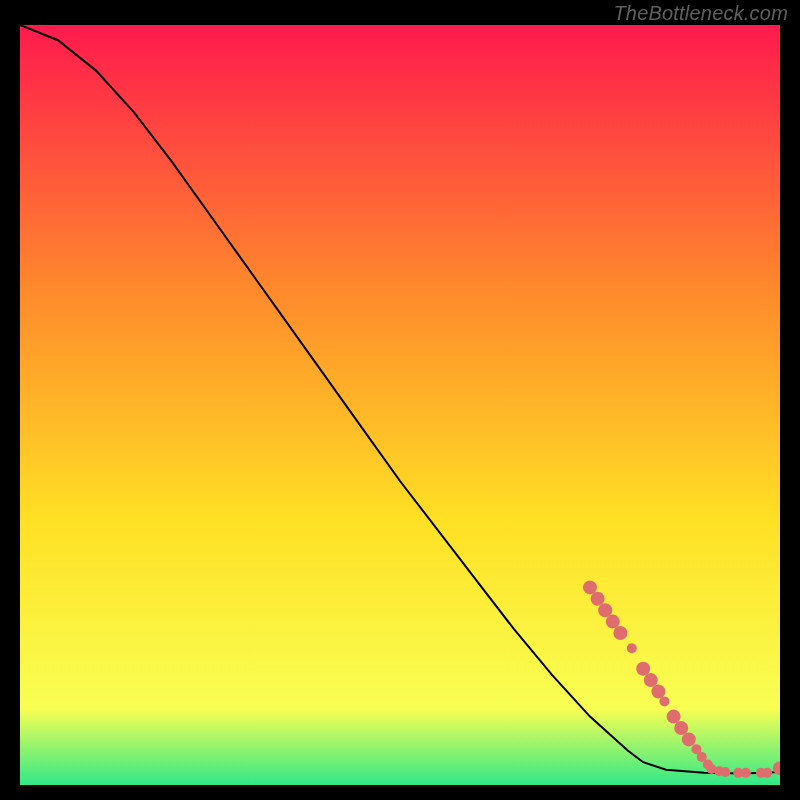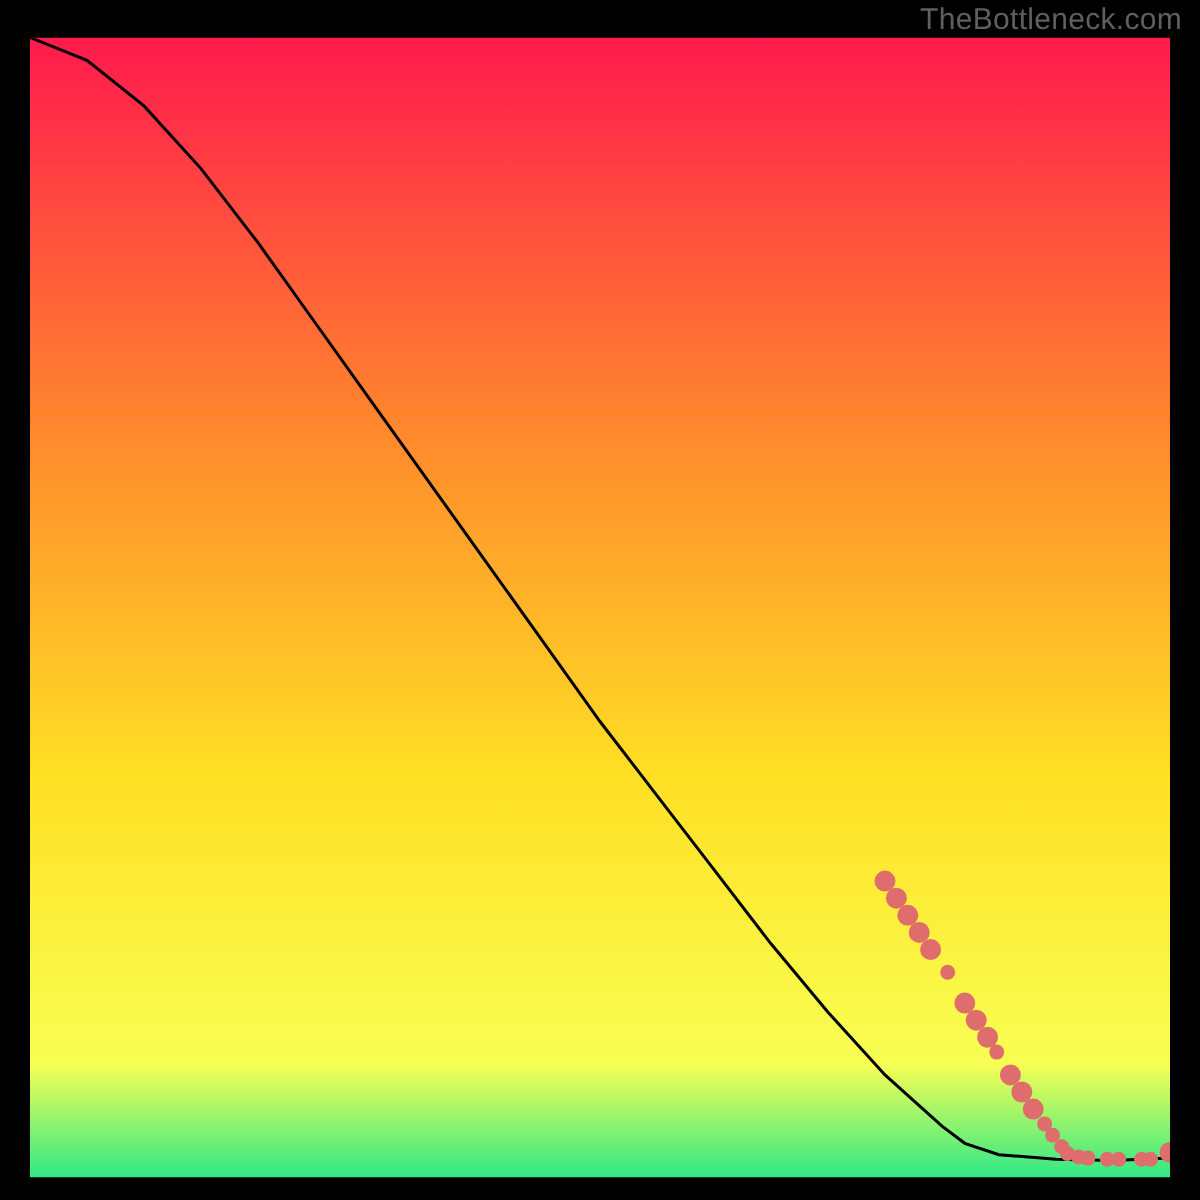--- a/index.html
+++ b/index.html
@@ -9,20 +9,21 @@
     height: 800px;
     background: #000;
     font-family: Arial, Helvetica, sans-serif;
     overflow: hidden;
   }
   .stage {
     position: relative;
     width: 800px;
     height: 800px;
     background: #000;
+    font-style: italic;
   }
   .attribution {
     position: absolute;
     top: 2px;
     right: 12px;
     color: #5f5f5f;
     font-size: 20px;
     font-weight: 500;
     letter-spacing: 0.2px;
   }

